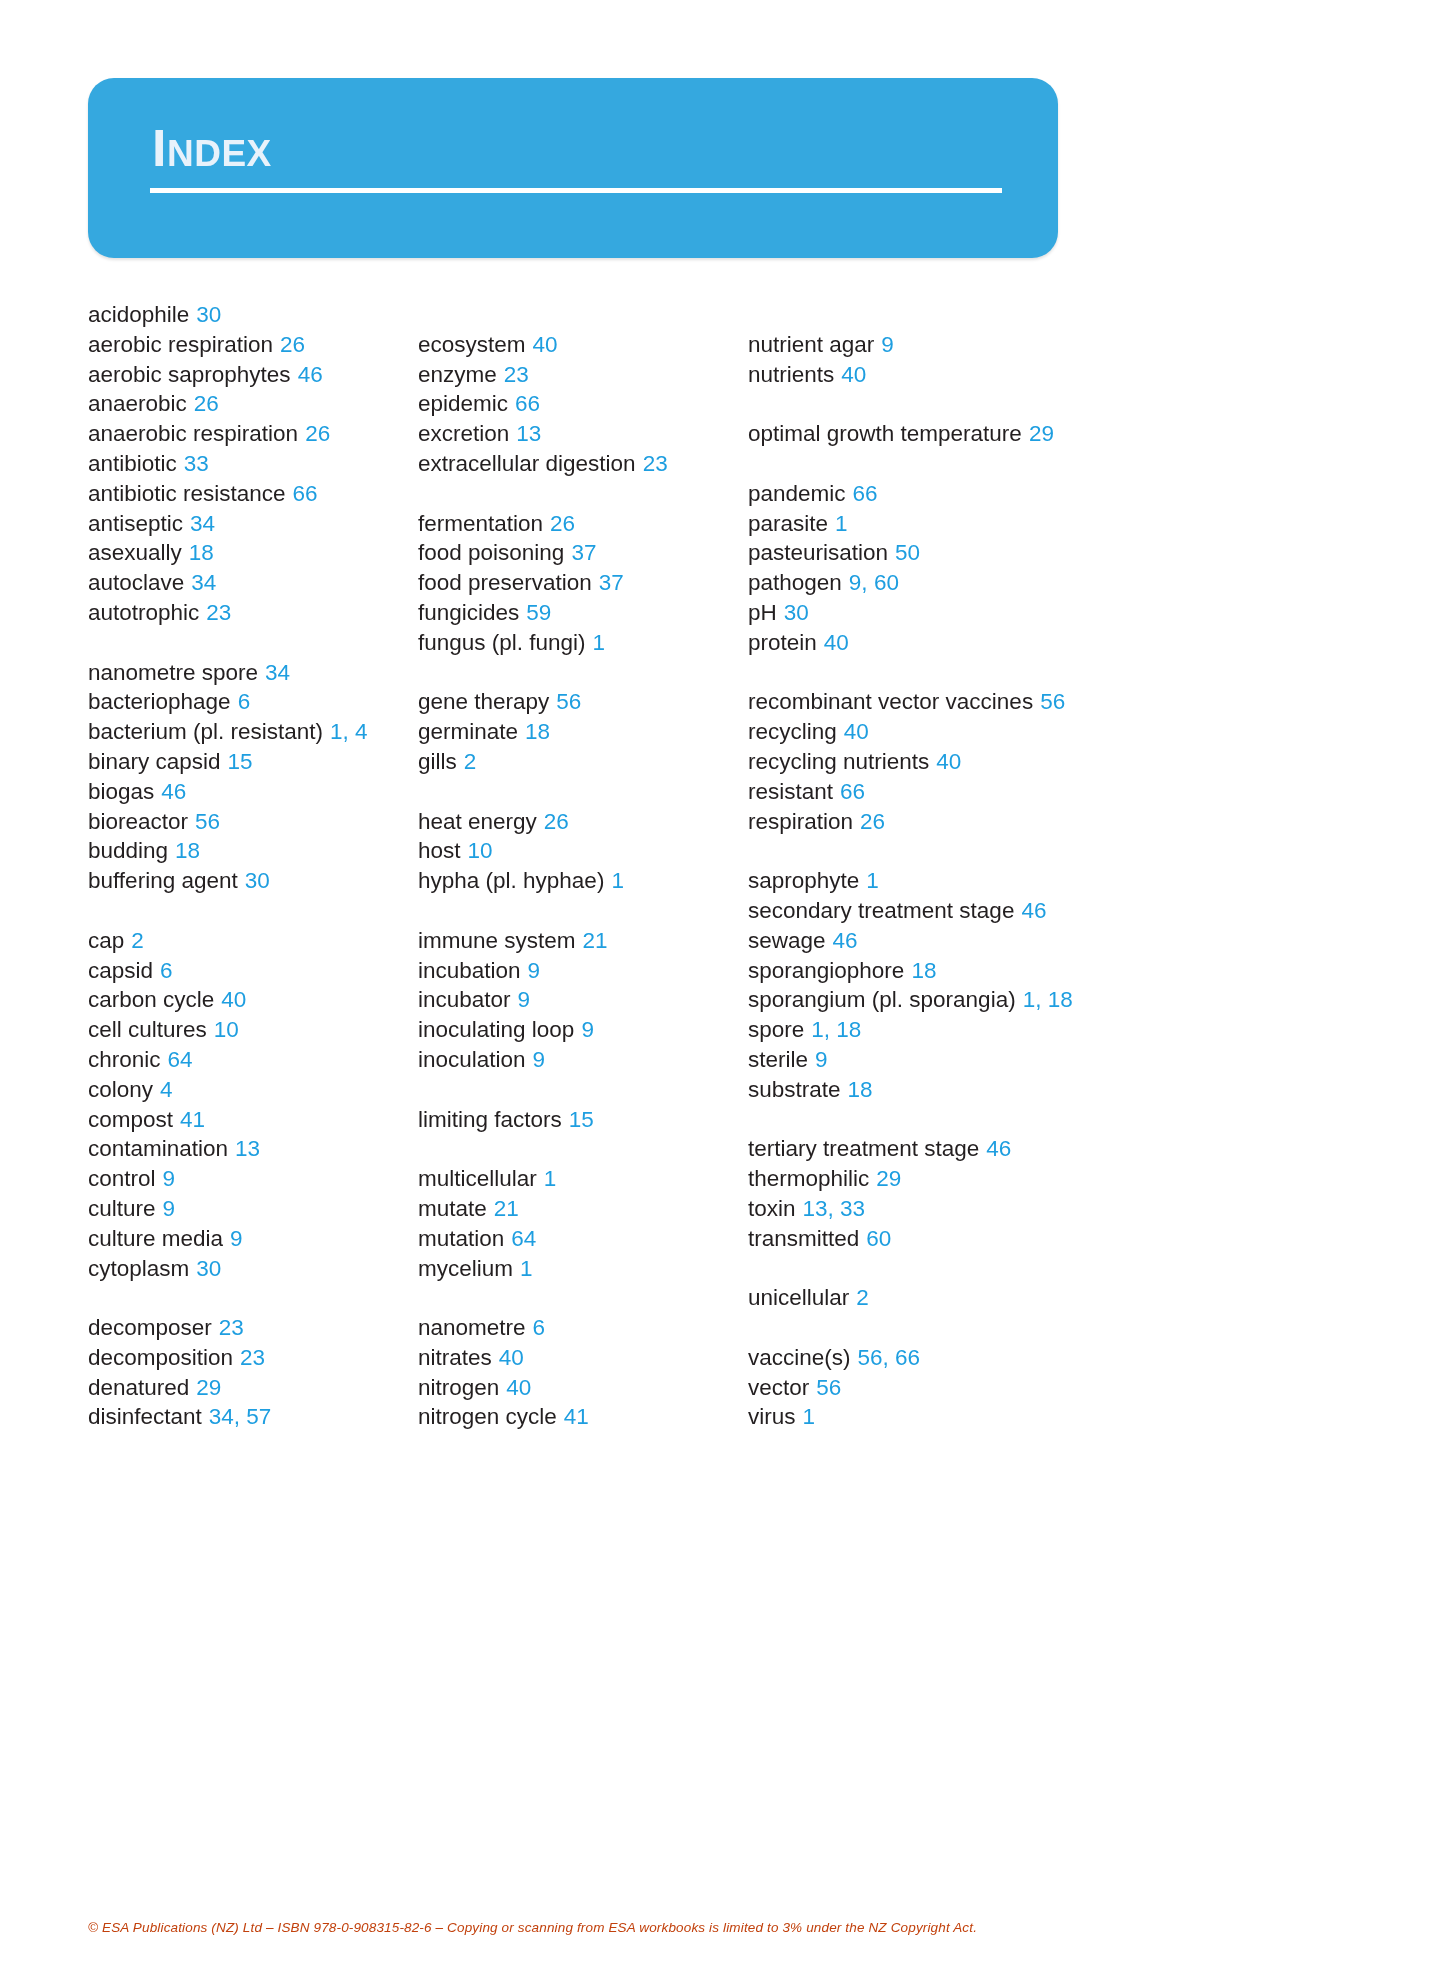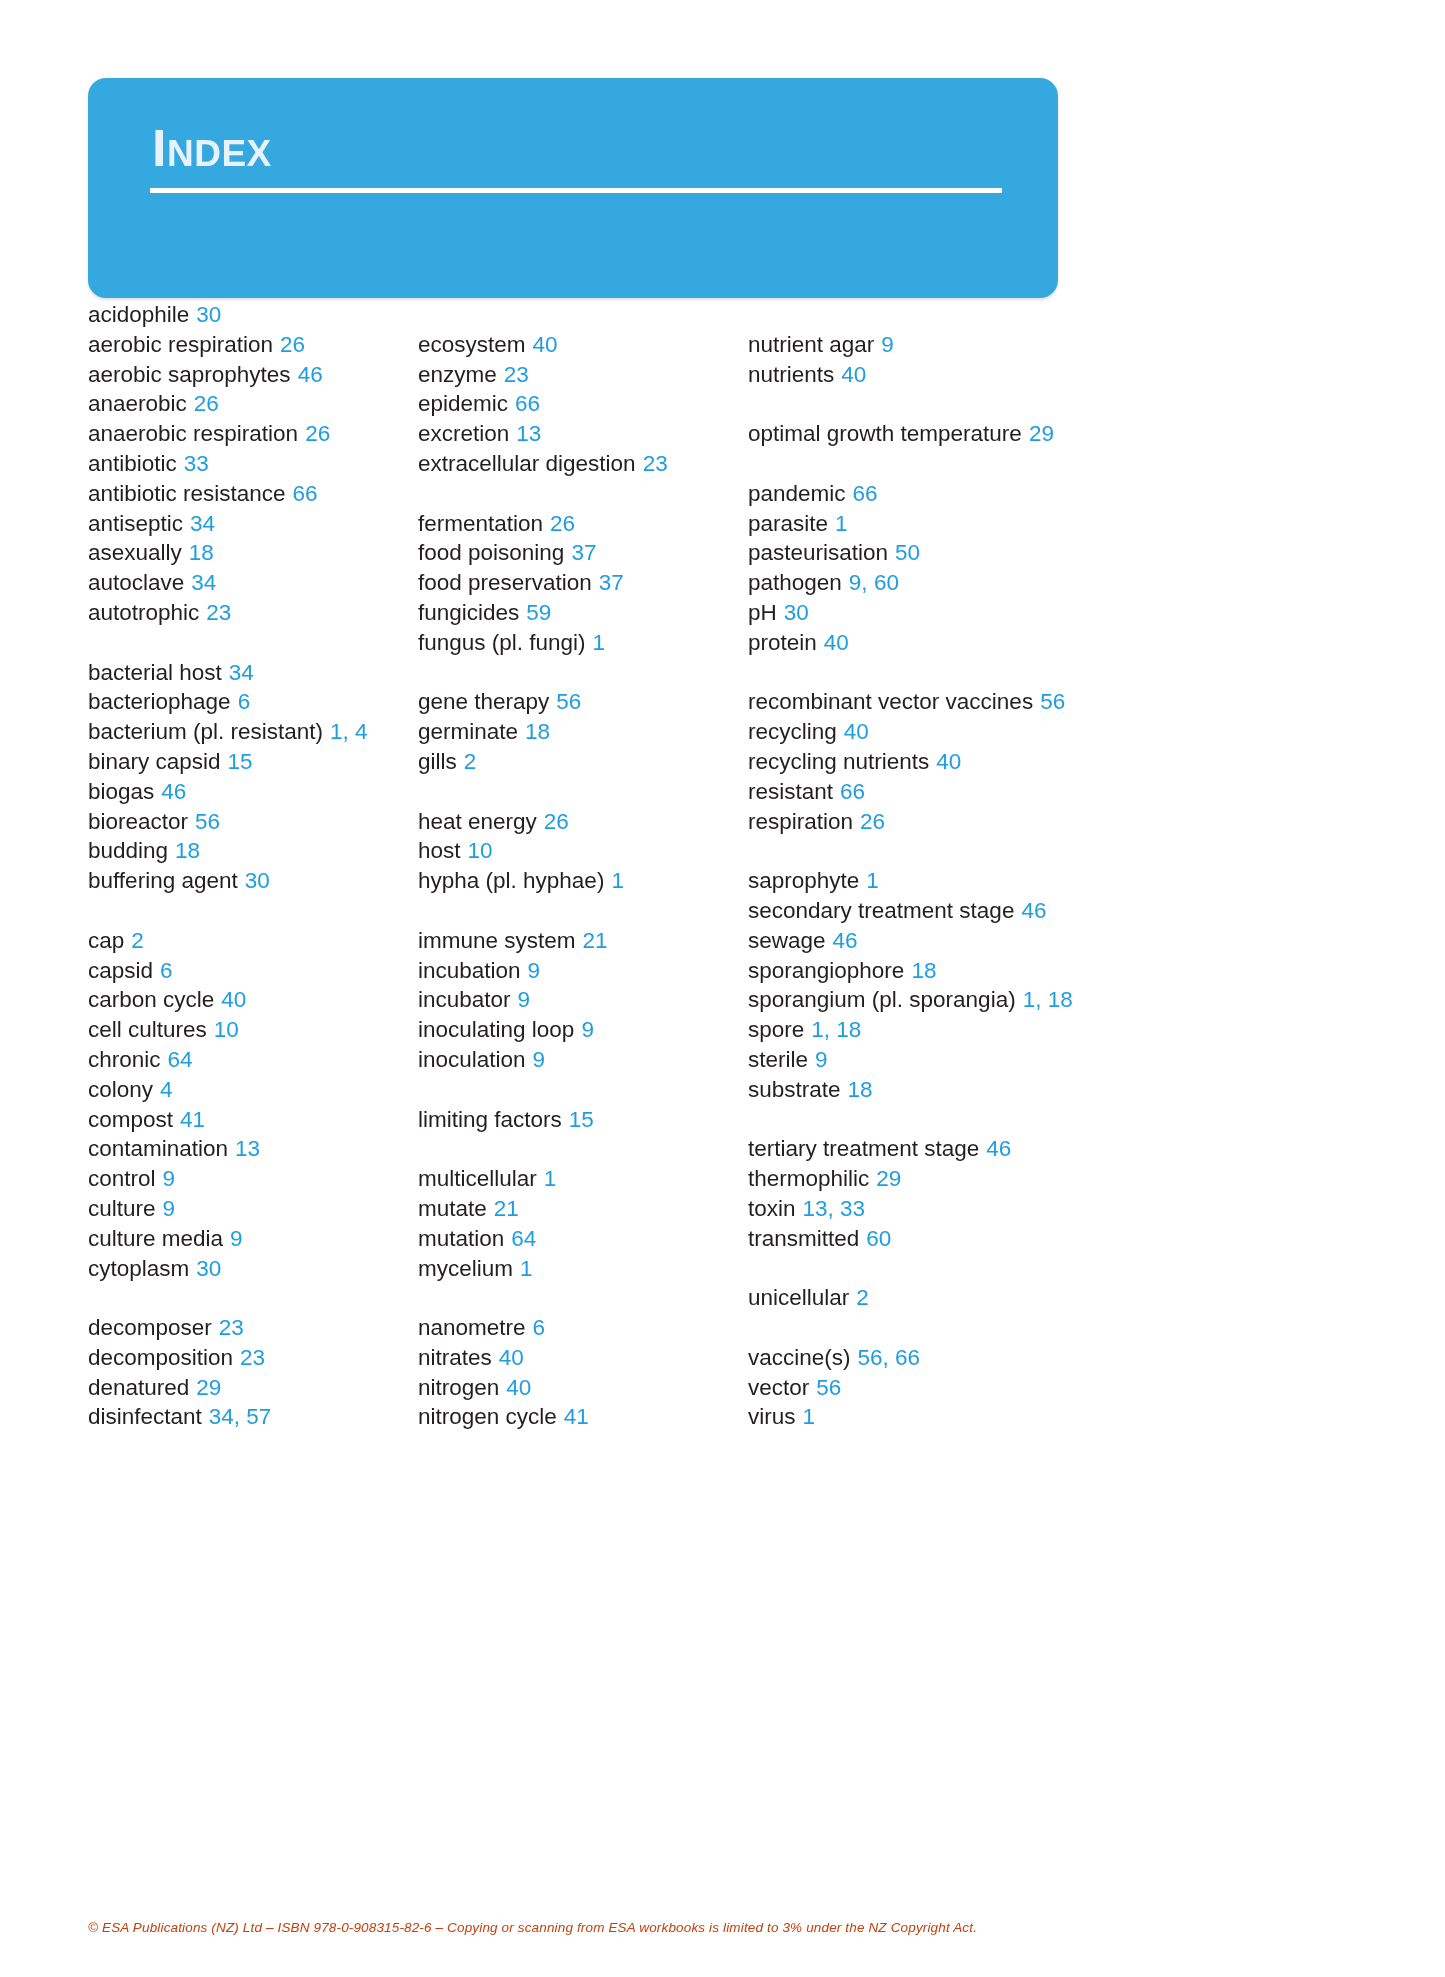--- a/index.html
+++ b/index.html
@@ -21,23 +21,23 @@
     inset: 0;
     background: #ffffff;
   }
 
   
   .header-banner {
     position: absolute;
     left: 88px;
     top: 78px;
     width: 970px;
-    height: 220px;
+    height: 180px;
     background: #35a8df;
-    border-radius: 18px;
+    border-radius: 26px;
     box-shadow: 0 2px 3px rgba(0,0,0,0.12);
   }
   .header-title {
     position: absolute;
     left: 64px;
     top: 44px;
     color: #e8f2fb;
     font-family: "Liberation Sans", sans-serif;
     font-weight: bold;
     font-size: 44px;
@@ -129,21 +129,21 @@
         <div class="entry"><span class="term">aerobic saprophytes</span><span class="pages">46</span></div>
         <div class="entry"><span class="term">anaerobic</span><span class="pages">26</span></div>
         <div class="entry"><span class="term">anaerobic respiration</span><span class="pages">26</span></div>
         <div class="entry"><span class="term">antibiotic</span><span class="pages">33</span></div>
         <div class="entry"><span class="term">antibiotic resistance</span><span class="pages">66</span></div>
         <div class="entry"><span class="term">antiseptic</span><span class="pages">34</span></div>
         <div class="entry"><span class="term">asexually</span><span class="pages">18</span></div>
         <div class="entry"><span class="term">autoclave</span><span class="pages">34</span></div>
         <div class="entry"><span class="term">autotrophic</span><span class="pages">23</span></div>
         <div class="group-gap"></div>
-        <div class="entry"><span class="term">bacterial host</span><span class="pages">34</span></div>
+        <div class="entry"><span class="term">nanometre spore</span><span class="pages">34</span></div>
         <div class="entry"><span class="term">bacteriophage</span><span class="pages">6</span></div>
         <div class="entry"><span class="term">bacterium (pl. resistant)</span><span class="pages">1, 4</span></div>
         <div class="entry"><span class="term">binary capsid</span><span class="pages">15</span></div>
         <div class="entry"><span class="term">biogas</span><span class="pages">46</span></div>
         <div class="entry"><span class="term">bioreactor</span><span class="pages">56</span></div>
         <div class="entry"><span class="term">budding</span><span class="pages">18</span></div>
         <div class="entry"><span class="term">buffering agent</span><span class="pages">30</span></div>
         <div class="group-gap"></div>
         <div class="entry"><span class="term">cap</span><span class="pages">2</span></div>
         <div class="entry"><span class="term">capsid</span><span class="pages">6</span></div>

